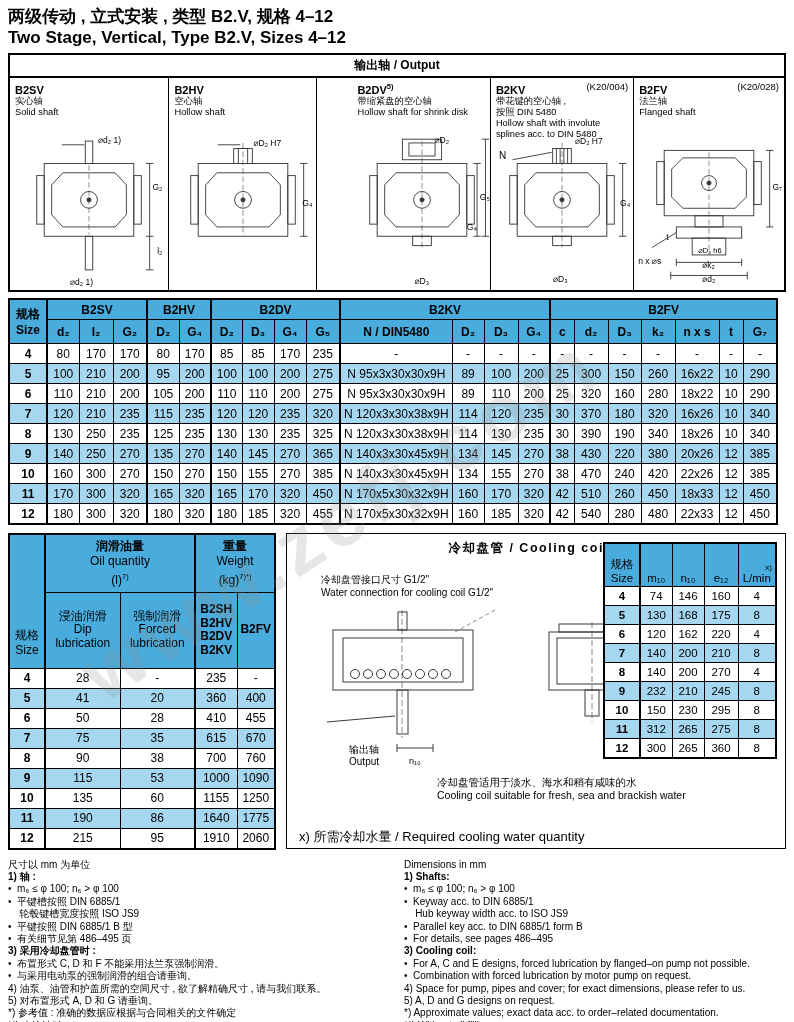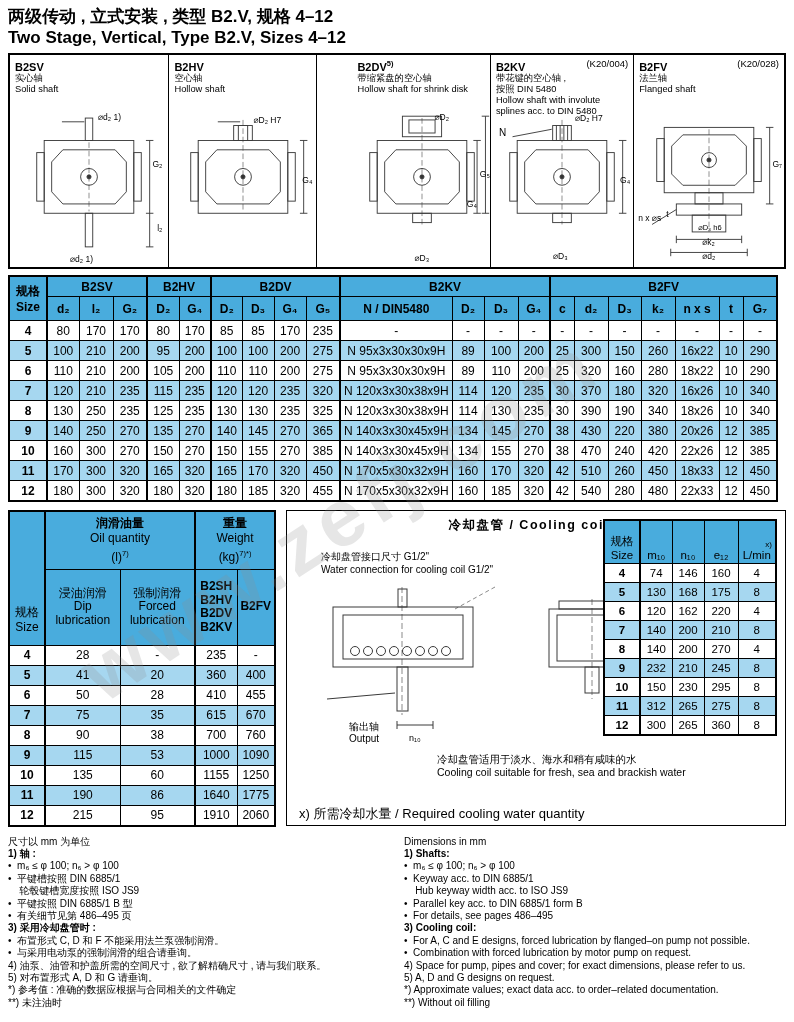--- a/index.html
+++ b/index.html
@@ -70,20 +70,21 @@
 <div class="page">
 
   <div class="wm">www.zefj.com</div>
 
   <div>
     <div class="title-zh">两级传动 , 立式安装 , 类型 B2.V, 规格 4–12</div>
     <div class="title-en">Two Stage, Vertical, Type B2.V, Sizes 4–12</div>
   </div>
 
   <div class="outbox">
+    <div class="outhead">输出轴 / Output</div>
     <div class="panels">
 
       <div class="panel p0">
         <div class="pcode"><span>B2SV</span><sup class="psup"></sup><span class="pnote"></span></div>
         <div class="pdesc">
             <div>实心轴</div>
             <div>Solid shaft</div>
           </div>
         <div class="draw">
           <span class="lbl" style="left:88px;top:-1px;">⌀d₂ 1)</span>
@@ -215,21 +216,21 @@
         <div class="pcode"><span>B2FV</span><sup class="psup"></sup><span class="pnote">(K20/028)</span></div>
         <div class="pdesc">
             <div>法兰轴</div>
             <div>Flanged shaft</div>
           </div>
         <div class="draw">
           <span class="lbl" style="right:2px;top:46px;">G₇</span>
           <span class="lbl" style="left:64px;top:110px;font-size:7.5px;">⌀D₃ h6</span>
           <span class="lbl" style="left:68px;top:124px;text-align:center;">⌀k₂</span>
           <span class="lbl" style="left:68px;top:138px;">⌀d₂</span>
-          <span class="lbl" style="left:4px;top:100px;text-align:right;">n x ⌀s</span>
+          <span class="lbl" style="left:4px;top:120px;text-align:right;">n x ⌀s</span>
           <span class="lbl" style="left:32px;top:96px;">t</span>
           <svg width="140" height="152" viewBox="0 0 150 160">
             <g class="tech">
               <rect x="27" y="14" width="96" height="70"></rect>
               <polygon points="47,22 103,22 115,34 115,64 103,76 47,76 35,64 35,34"></polygon>
               <circle cx="75" cy="49" r="8"></circle>
               <circle cx="75" cy="49" r="2.2" fill="#333"></circle>
               <rect x="19" y="26" width="8" height="46"></rect>
               <rect x="123" y="26" width="8" height="46"></rect>
               <rect x="60" y="84" width="30" height="12"></rect>

